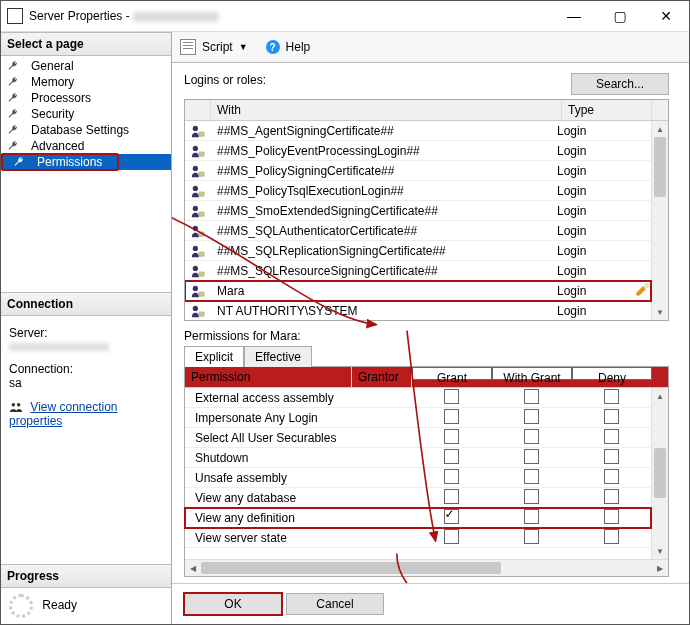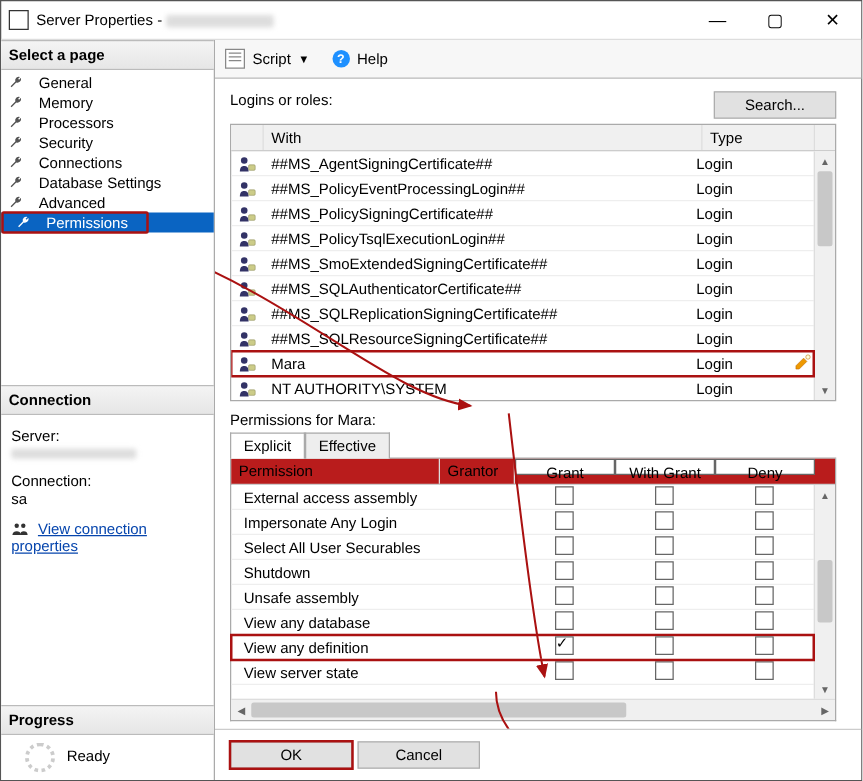--- a/index.html
+++ b/index.html
@@ -18,21 +18,21 @@
 .page-item{display:flex;align-items:center;padding:1px 6px;gap:12px;position:relative}
 .page-item.selected{background:#0a64c2;color:#fff}
 .page-item .wrench{width:12px;height:12px;color:#555;display:inline-block}
 .page-item.selected .wrench{color:#fff}
 .highlight-box{position:absolute;border:2px solid #a11;border-radius:2px;pointer-events:none}
 .conn{padding:6px 8px;font-size:12px}
 .conn .label{margin-top:4px}
 .conn .blur{background:#ddd;filter:blur(2px);border-radius:2px;display:inline-block;height:8px;width:100px}
 .link{color:#0645ad;text-decoration:underline}
 .people{width:14px;height:12px;display:inline-block;margin-right:4px;vertical-align:middle}
-.progress{padding:6px 19px}
+.progress{padding:6px 8px}
 .spinner{width:18px;height:18px;border:3px dotted #ccc;border-radius:50%;display:inline-block;vertical-align:middle;margin-right:6px}
 
 .right{flex:1;display:flex;flex-direction:column;min-width:0}
 .toolbar{height:30px;border-bottom:1px solid #bbb;display:flex;align-items:center;padding:0 8px;gap:6px;background:#f7f7f7}
 .toolbar .scripticon{width:14px;height:14px;border:1px solid #888;background:#fff;position:relative}
 .toolbar .scripticon::after{content:"";position:absolute;top:2px;left:2px;right:2px;height:1px;background:#888;box-shadow:0 3px 0 #888,0 6px 0 #888}
 .toolbar .drop{font-size:9px}
 .helpicon{width:14px;height:14px;border-radius:50%;background:#1e90ff;color:#fff;font-weight:bold;font-size:10px;display:flex;align-items:center;justify-content:center}
 .content{flex:1;padding:10px 20px 6px 12px;overflow:hidden;display:flex;flex-direction:column;position:relative}
 .row-label{margin-bottom:4px}
@@ -141,28 +141,20 @@
               </svg>
             </span>
             <span>Security</span>
           </div>
           <div class="page-item">
             <span class="wrench">
               <svg viewBox="0 0 16 16" width="12" height="12">
                 <path d="M13 3a4 4 0 0 1-5 5L3 13l-1-1 5-5a4 4 0 0 1 5-5l-2 2 1 1 2-2z" fill="currentColor"></path>
               </svg>
             </span>
-            <span>Connections</span>
-          </div>
-          <div class="page-item">
-            <span class="wrench">
-              <svg viewBox="0 0 16 16" width="12" height="12">
-                <path d="M13 3a4 4 0 0 1-5 5L3 13l-1-1 5-5a4 4 0 0 1 5-5l-2 2 1 1 2-2z" fill="currentColor"></path>
-              </svg>
-            </span>
             <span>Database Settings</span>
           </div>
           <div class="page-item">
             <span class="wrench">
               <svg viewBox="0 0 16 16" width="12" height="12">
                 <path d="M13 3a4 4 0 0 1-5 5L3 13l-1-1 5-5a4 4 0 0 1 5-5l-2 2 1 1 2-2z" fill="currentColor"></path>
               </svg>
             </span>
             <span>Advanced</span>
           </div>

